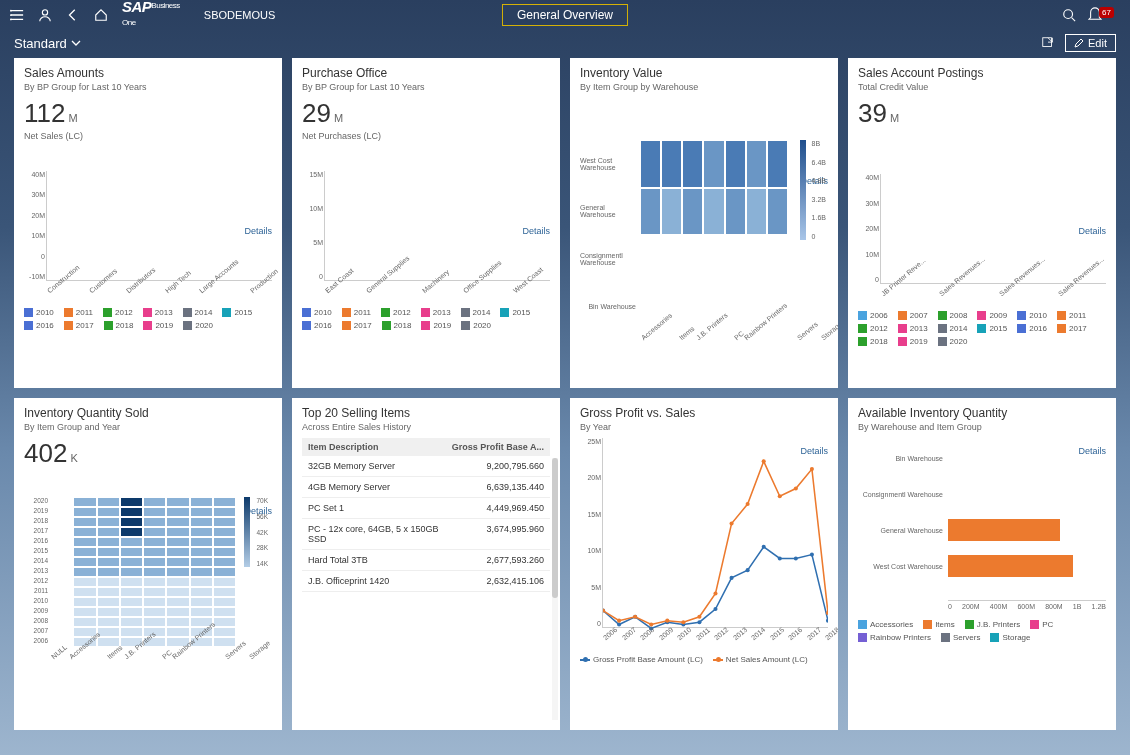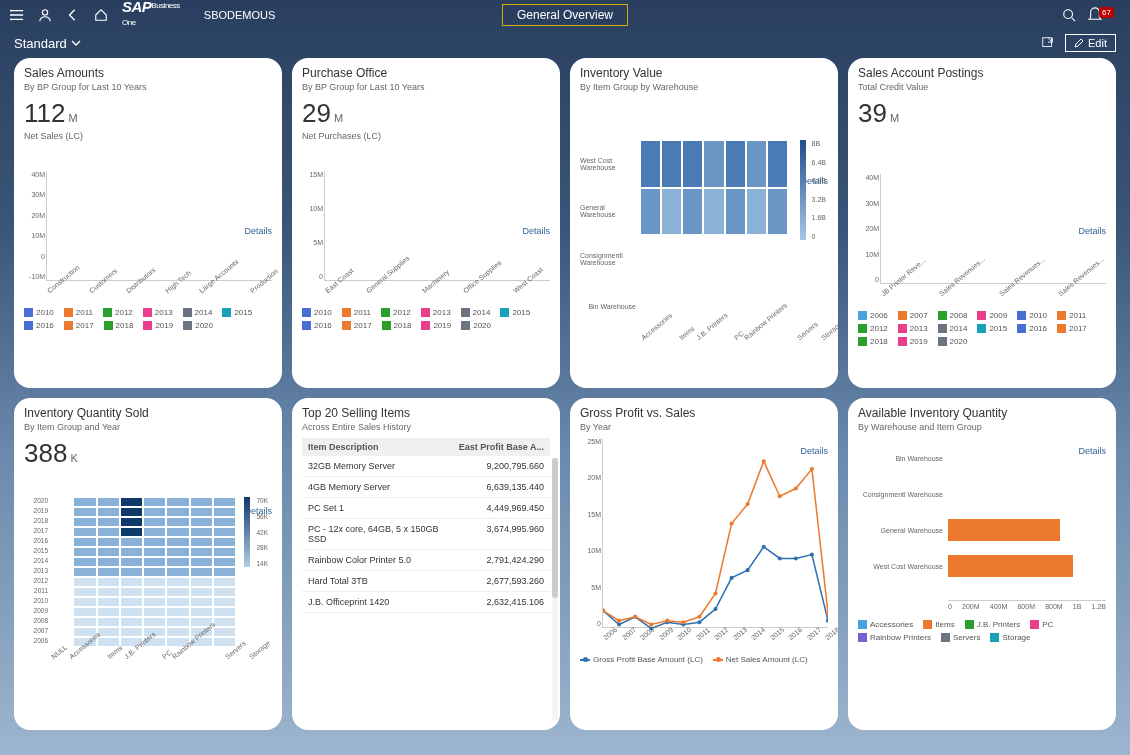--- a/index.html
+++ b/index.html
@@ -32,21 +32,21 @@
   }
   .topbar-right { margin-left:auto; display:flex; align-items:center; gap:12px; }
   .notif-badge { background:#bb0000; color:#fff; font-size:8px; padding:1px 3px; border-radius:3px; position:relative; top:-6px; left:-6px; }
   
   .subbar { display:flex; align-items:center; padding:4px 14px 6px; color:#fff; }
   .subbar-title { font-size:13px; display:flex; align-items:center; gap:4px; cursor:pointer; }
   .subbar-right { margin-left:auto; display:flex; align-items:center; gap:10px; }
   .edit-btn { border:1px solid #fff; padding:2px 8px; font-size:11px; display:flex; align-items:center; gap:4px; cursor:pointer; }
   
   .grid { display:grid; grid-template-columns: repeat(4, 1fr); gap:10px; padding:0 14px 10px; }
-  .card { background:#fff; border-radius:16px; padding:8px 10px 6px; position:relative; overflow:hidden; }
+  .card { background:#fff; border-radius:0; padding:8px 10px 6px; position:relative; overflow:hidden; }
   .card-title { font-size:12px; color:#333; margin-bottom:2px; }
   .card-sub { font-size:9px; color:#666; margin-bottom:6px; }
   .kpi { font-size:26px; color:#333; margin:4px 0 2px; }
   .kpi-unit { font-size:11px; color:#666; margin-left:3px; }
   .kpi-label { font-size:9px; color:#666; margin-bottom:4px; }
   .details-link2 { position:absolute; top:48px; right:10px; font-size:9px; color:#2f6497; cursor:pointer; }
   .chart-area { height:150px; display:flex; align-items:flex-end; gap:3px; padding:0 2px; border-left:1px solid #ccc; border-bottom:1px solid #ccc; position:relative; margin-top:4px; }
   .yaxis { position:absolute; left:-22px; top:0; bottom:0; display:flex; flex-direction:column; justify-content:space-between; font-size:7px; color:#666; text-align:right; width:20px; }
   .stack-bar { flex:1; display:flex; flex-direction:column-reverse; }
   .seg { width:100%; }
@@ -679,21 +679,21 @@
         </div>
       </div>
   </div>
 </div>
 
 <div class="grid row2">
 
   <div class="card">
     <div class="card-title">Inventory Quantity Sold</div>
     <div class="card-sub">By Item Group and Year</div>
-    <div class="kpi"><span>388</span><span class="kpi-unit">K</span></div>
+    <div class="kpi"><span>402</span><span class="kpi-unit">K</span></div>
     <div style="position:absolute;top:108px;right:10px;font-size:9px;color:#2f6497;cursor:pointer;">Details</div>
     <div style="position:relative;margin-top:28px;margin-right:36px;">
       <div class="heatmap2" id="hm2">
           <div class="hm2-ylab">2020</div>
           <div class="hm2-cell" style="background: rgb(255, 255, 255);"></div>
           <div class="hm2-cell" style="background: rgb(138, 177, 214);"></div>
           <div class="hm2-cell" style="background: rgb(138, 177, 214);"></div>
           <div class="hm2-cell" style="background: rgb(13, 58, 107);"></div>
           <div class="hm2-cell" style="background: rgb(138, 177, 214);"></div>
           <div class="hm2-cell" style="background: rgb(138, 177, 214);"></div>
@@ -846,42 +846,38 @@
         <span>Storage</span>
       </div>
   </div>
 
   <div class="card" style="padding-bottom:0;">
     <div class="card-title">Top 20 Selling Items</div>
     <div class="card-sub">Across Entire Sales History</div>
     <div class="table">
       <div class="table-header">
         <div class="col1">Item Description</div>
-        <div class="col2">East Profit Base A...</div>
+        <div class="col2">Gross Profit Base A...</div>
       </div>
       <div class="table-scroll" id="tbl20">
           <div class="table-row">
             <div class="col1">32GB Memory Server</div>
             <div class="col2">9,200,795.660</div>
           </div>
           <div class="table-row">
             <div class="col1">4GB Memory Server</div>
             <div class="col2">6,639,135.440</div>
           </div>
           <div class="table-row">
             <div class="col1">PC Set 1</div>
             <div class="col2">4,449,969.450</div>
           </div>
           <div class="table-row">
             <div class="col1">PC - 12x core, 64GB, 5 x 150GB SSD</div>
             <div class="col2">3,674,995.960</div>
-          </div>
-          <div class="table-row">
-            <div class="col1">Rainbow Color Printer 5.0</div>
-            <div class="col2">2,791,424.290</div>
           </div>
           <div class="table-row">
             <div class="col1">Hard Total 3TB</div>
             <div class="col2">2,677,593.260</div>
           </div>
           <div class="table-row">
             <div class="col1">J.B. Officeprint 1420</div>
             <div class="col2">2,632,415.106</div>
           </div>
         </div>

